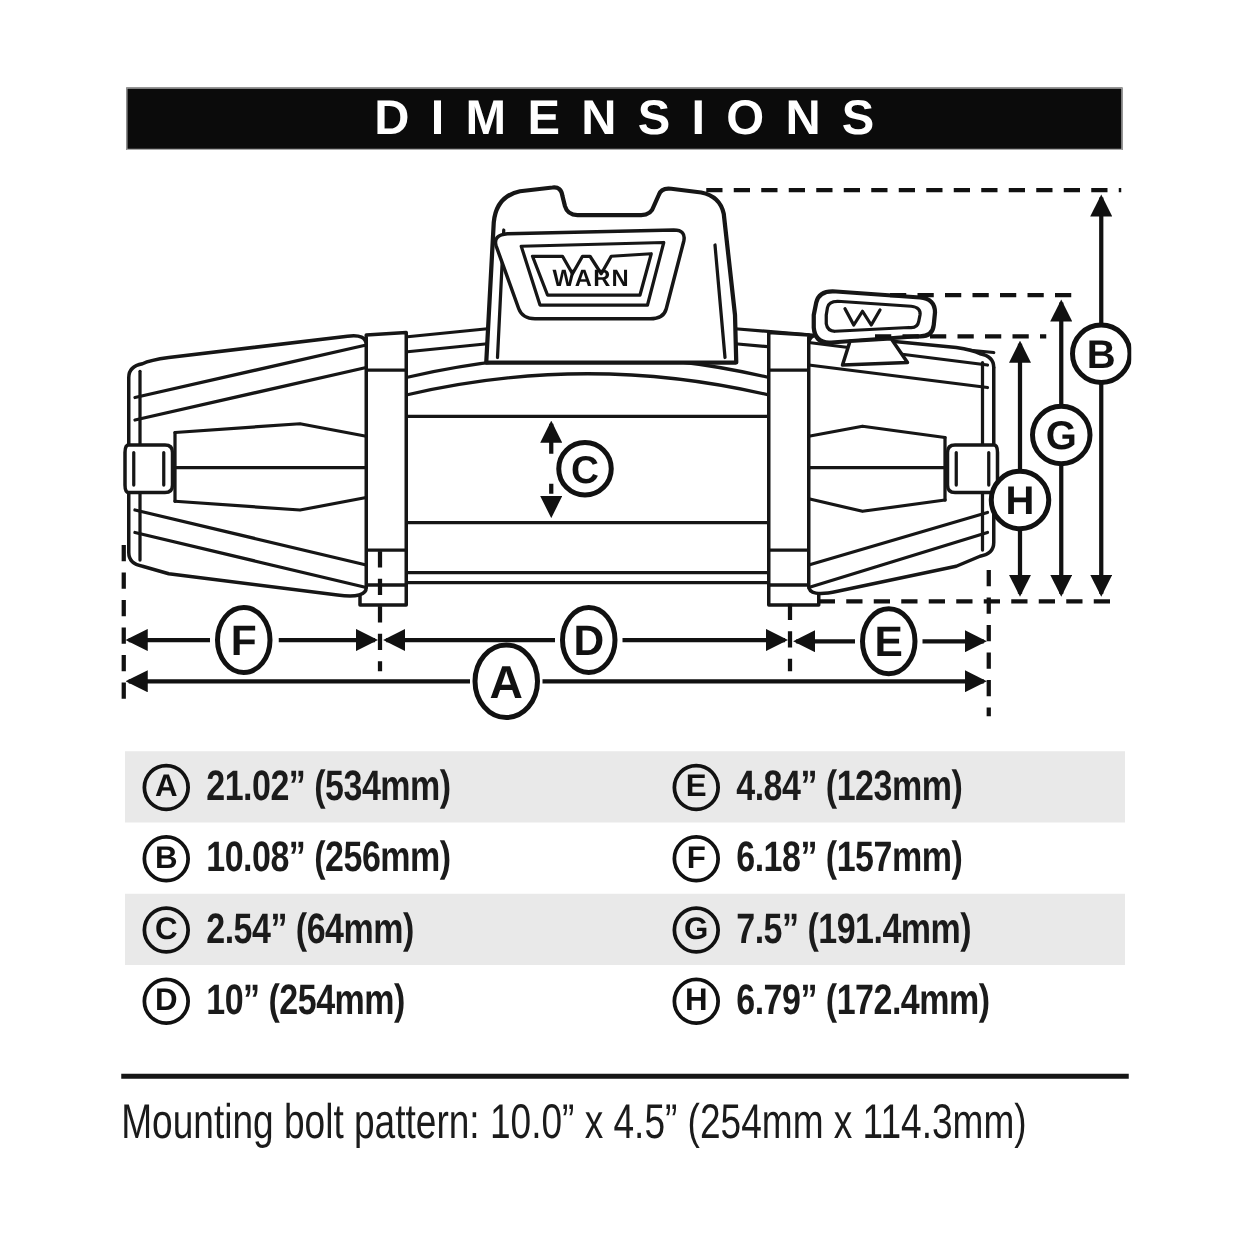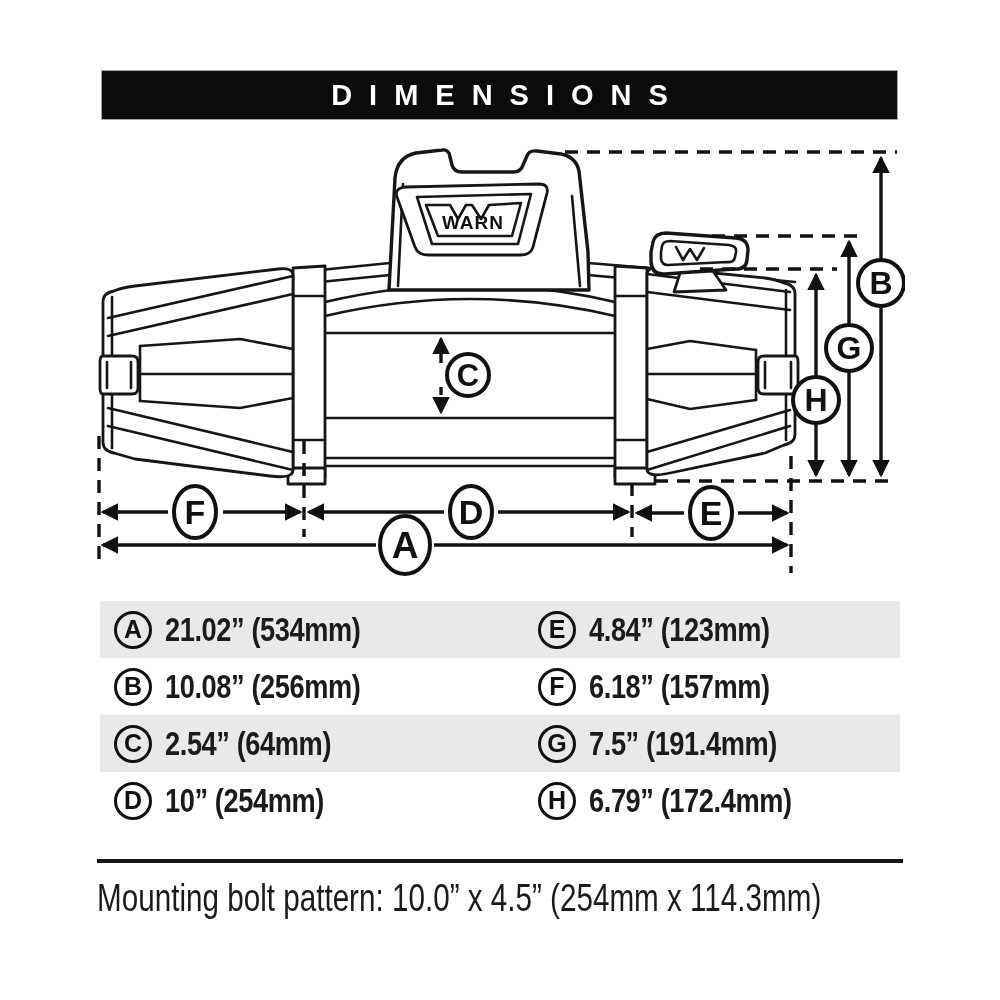--- a/index.html
+++ b/index.html
@@ -6,21 +6,21 @@
   .page{
     position:relative;width:1000px;height:1000px;background:#ffffff;
     font-family:"Liberation Sans",sans-serif;color:#1b1b1b;overflow:hidden;
   }
   .header-bar{
     position:absolute;left:101px;top:70px;width:795px;height:48px;
     background:#0b0b0b;border:1px solid #a8a8a8;
     display:flex;align-items:center;justify-content:center;
   }
   .header-bar span{
-    color:#ffffff;font-size:29px;font-weight:800;letter-spacing:17px;text-indent:17px;
+    color:#ffffff;font-size:39px;font-weight:800;letter-spacing:17px;text-indent:17px;
     font-family:"Liberation Sans",sans-serif;
   }
   .diagram{position:absolute;left:95px;top:140px;}
   .dim-table{position:absolute;left:100px;top:601px;width:800px;}
   .dim-row{display:flex;height:57px;align-items:center;}
   .dim-row.alt{background:#e9e9e9;}
   .dim-cell{display:flex;align-items:center;flex:0 0 50%;box-sizing:border-box;}
   .dim-cell.left{padding-left:14px;}
   .dim-cell.right{padding-left:38px;}
   .dim-letter{

